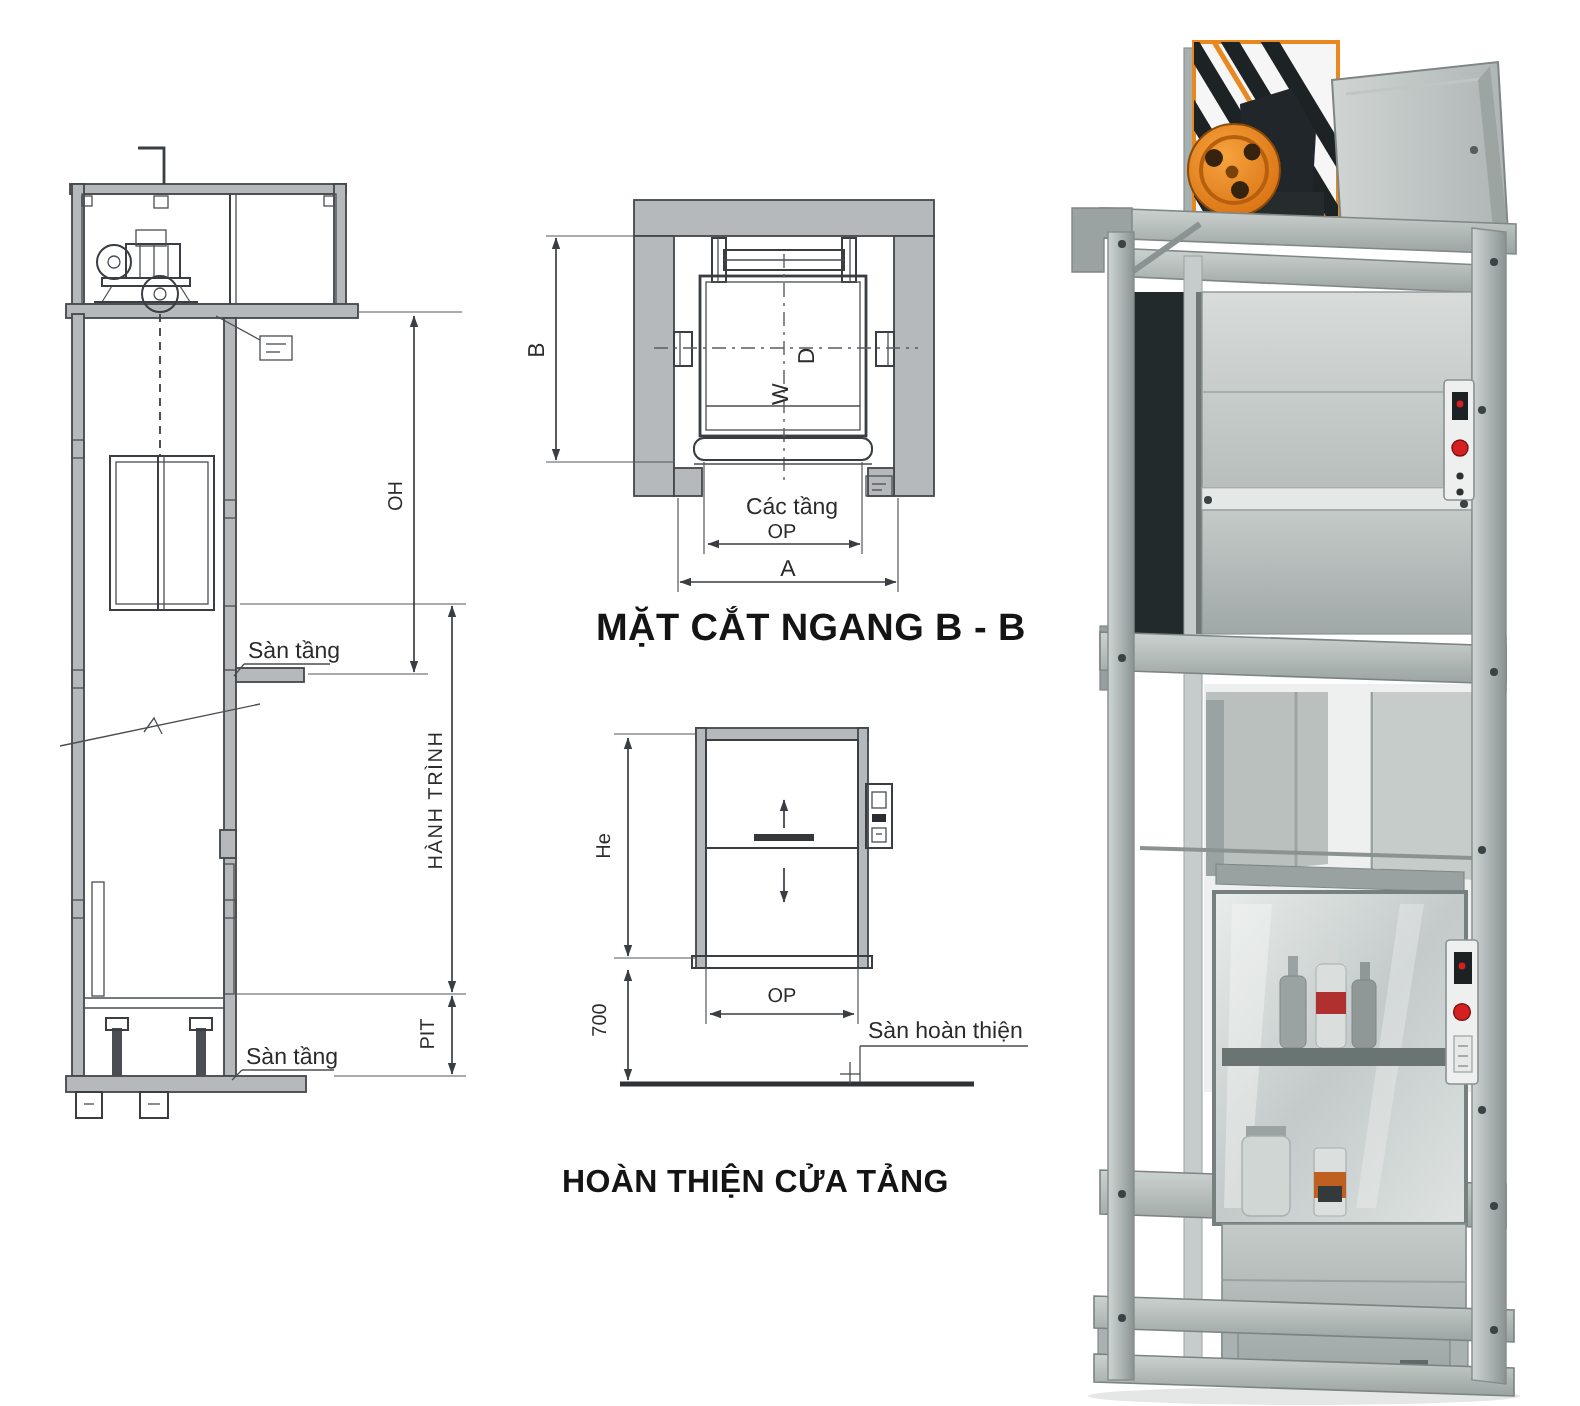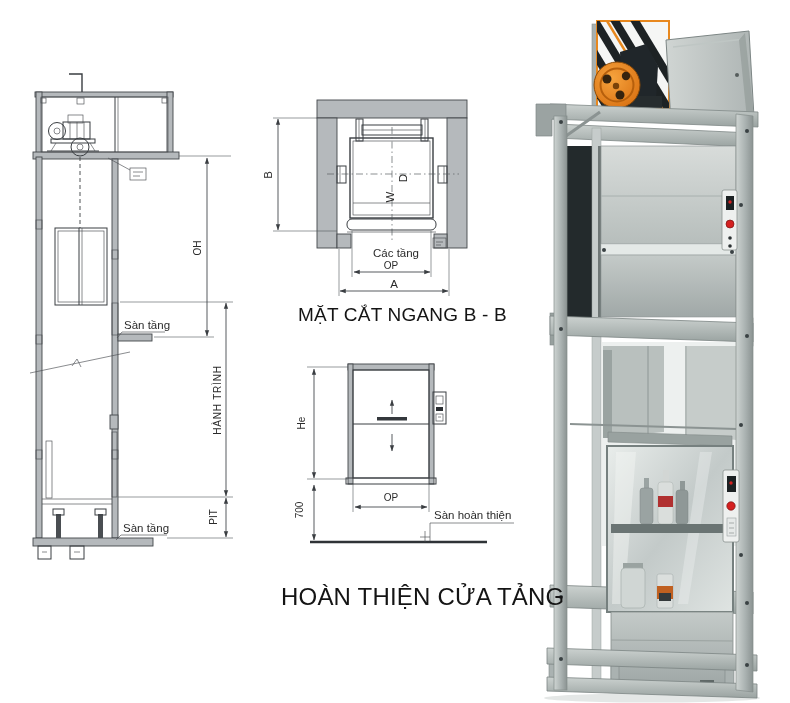--- a/index.html
+++ b/index.html
@@ -1,23 +1,23 @@
 <!DOCTYPE html>
 <html><head>
 <meta charset="utf-8">
 <style>
   *{margin:0;padding:0;box-sizing:border-box}
   html,body{background:#fff}
   body{font-family:"Liberation Sans",sans-serif}
   .canvas{position:relative;width:790px;height:703px;background:#fff;overflow:hidden}
   .stage{position:absolute;left:0;top:0}
-  .title{position:absolute;font-weight:400;color:#141414;letter-spacing:.2px;white-space:nowrap}
+  .title{position:absolute;font-weight:700;color:#141414;letter-spacing:.2px;white-space:nowrap}
   #title-vertical{left:14px;top:584px;font-size:21px}
   #title-cross{left:298px;top:304px;font-size:19px}
-  #title-door{left:281px;top:583px;font-size:24px}
+  #title-door{left:281px;top:583px;font-size:16px}
   svg text{font-family:"Liberation Sans",sans-serif;fill:#2b2b2b}
   .lbl{font-size:11.5px}
   .lbl-sm{font-size:10px}
   .wall{stroke:#43474b;stroke-width:.9}
   .ln{stroke:#3a3e42;stroke-width:1;fill:none}
   .ln2{stroke:#3a3e42;stroke-width:1.4;fill:none}
   .thin{stroke:#4a4e52;stroke-width:.65;fill:none}
   .dim{stroke:#3a3e42;stroke-width:.85;fill:none}
   .ext{stroke:#53575b;stroke-width:.6;fill:none}
   .cl{stroke:#5a5e62;stroke-width:.7;stroke-dasharray:7 3 1.5 3;fill:none}

